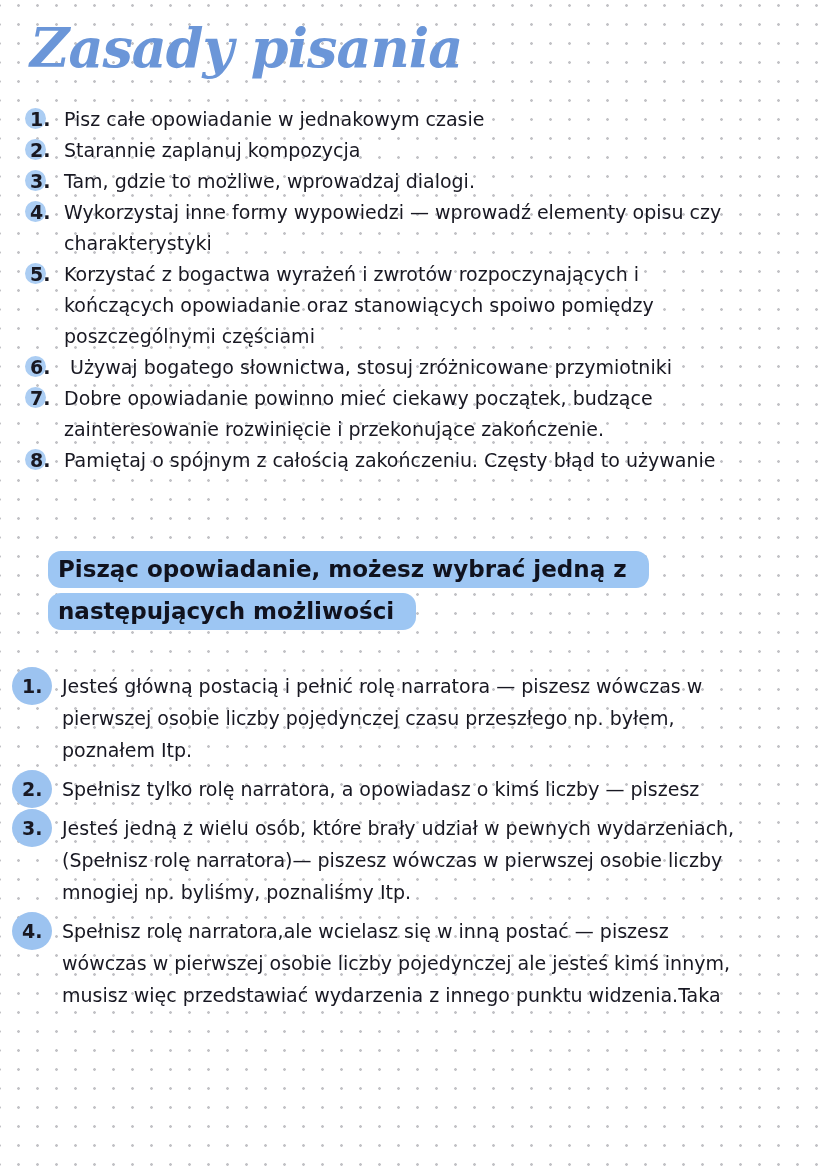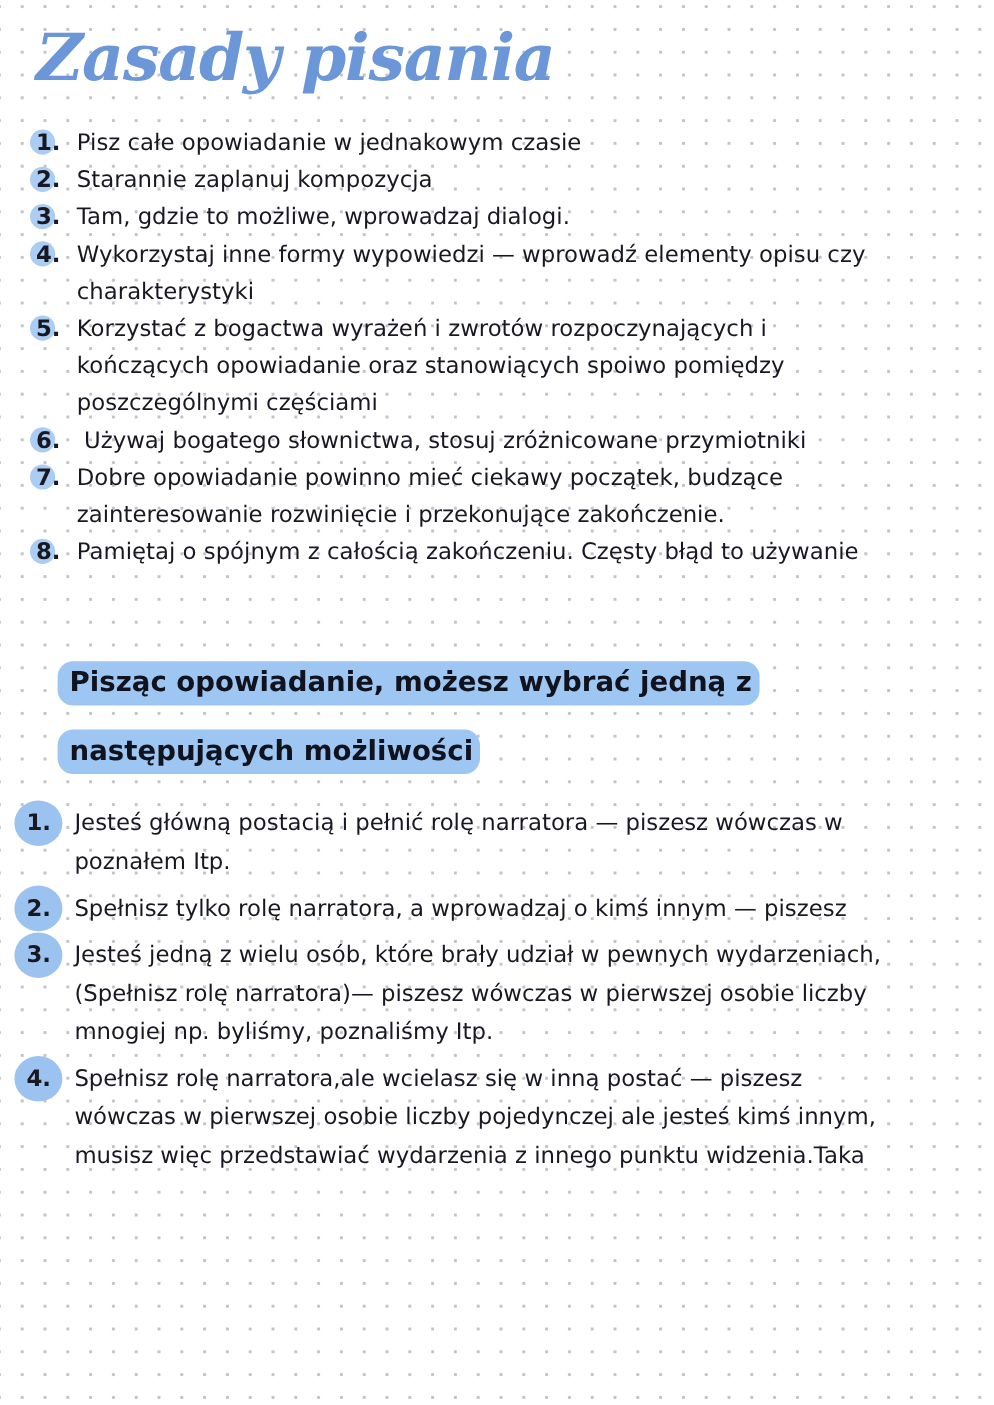--- a/index.html
+++ b/index.html
@@ -71,22 +71,22 @@
     top: 551px;
     left: 48px;
   }
   .heading .hl {
     display: inline-block;
     font-size: 23px;
     font-weight: bold;
     color: #10121e;
     background: #9dc6f3;
     border-radius: 13px;
-    padding: 5px 6px 6px 10px;
-    margin-bottom: 20px;
+    padding: 5px 22px 6px 10px;
+    margin-bottom: 5px;
   }
   .heading .hl + .hl { display: table; }
   
   .list-options {
     top: 670px;
     left: 14px;
     right: 14px;
     font-size: 19px;
     line-height: 32px;
   }
@@ -141,25 +141,25 @@
     </ol>
 
   <div class="heading">
     <span class="hl">Pisząc opowiadanie, możesz wybrać jedną z</span>
     <span class="hl">następujących możliwości</span>
   </div>
 
   <ol class="list list-options">
       <li class="item">
         <span class="num">1.</span>
-        <div class="text"><div class="line">Jesteś główną postacią i pełnić rolę narratora — piszesz wówczas w</div><div class="line">poznałem Itp.</div></div>
+        <div class="text"><div class="line">Jesteś główną postacią i pełnić rolę narratora — piszesz wówczas w</div><div class="line">pierwszej osobie liczby pojedynczej czasu przeszłego np. byłem,</div><div class="line">poznałem Itp.</div></div>
       </li>
       <li class="item">
         <span class="num">2.</span>
-        <div class="text"><div class="line">Spełnisz tylko rolę narratora, a wprowadzaj o kimś innym — piszesz</div></div>
+        <div class="text"><div class="line">Spełnisz tylko rolę narratora, a opowiadasz o kimś liczby — piszesz</div></div>
       </li>
       <li class="item">
         <span class="num">3.</span>
         <div class="text"><div class="line">Jesteś jedną z wielu osób, które brały udział w pewnych wydarzeniach,</div><div class="line">(Spełnisz rolę narratora)— piszesz wówczas w pierwszej osobie liczby</div><div class="line">mnogiej np. byliśmy, poznaliśmy Itp.</div></div>
       </li>
       <li class="item">
         <span class="num">4.</span>
         <div class="text"><div class="line">Spełnisz rolę narratora,ale wcielasz się w inną postać — piszesz</div><div class="line">wówczas w pierwszej osobie liczby pojedynczej ale jesteś kimś innym,</div><div class="line">musisz więc przedstawiać wydarzenia z innego punktu widzenia.Taka</div></div>
       </li>
     </ol>

